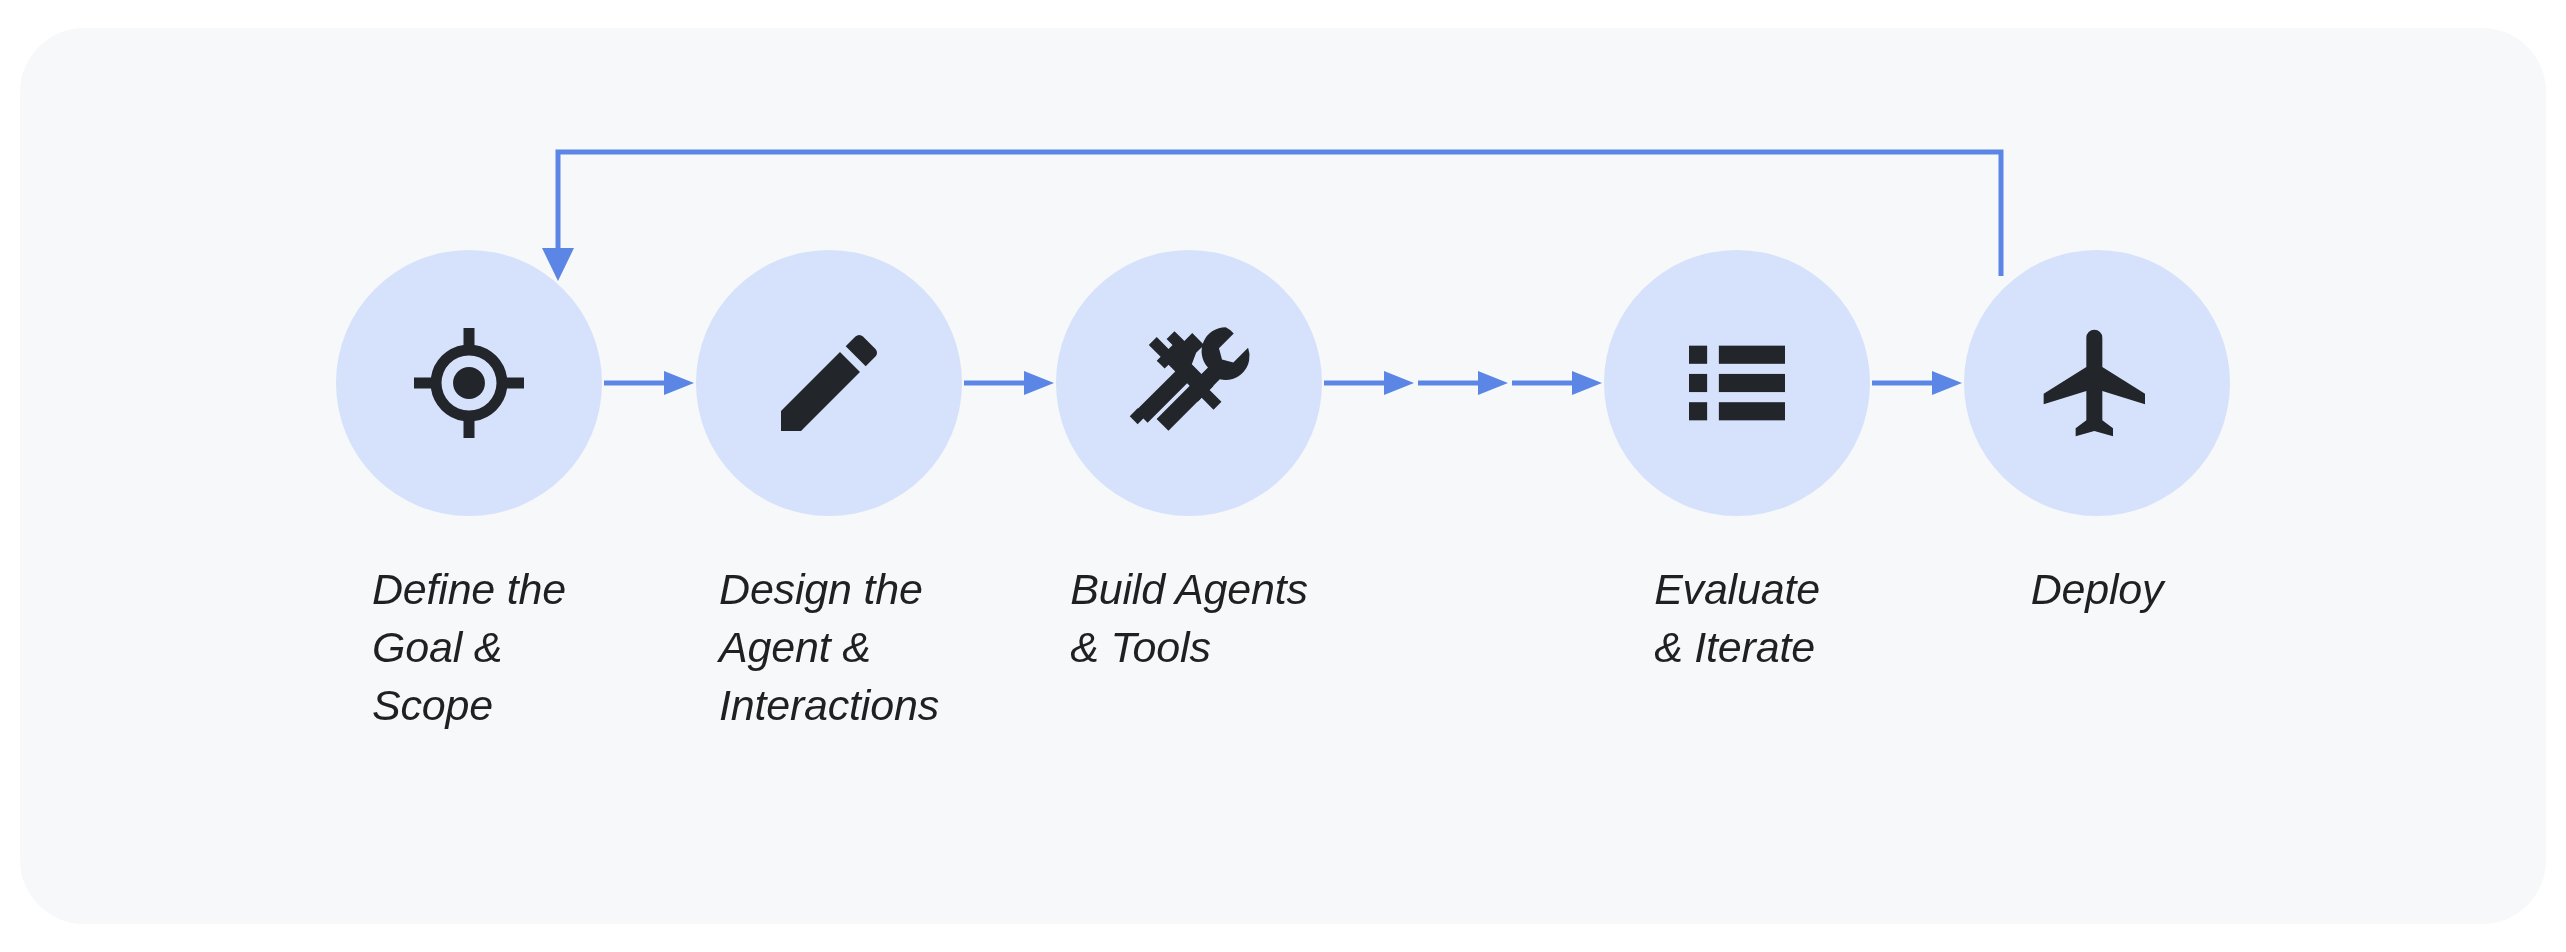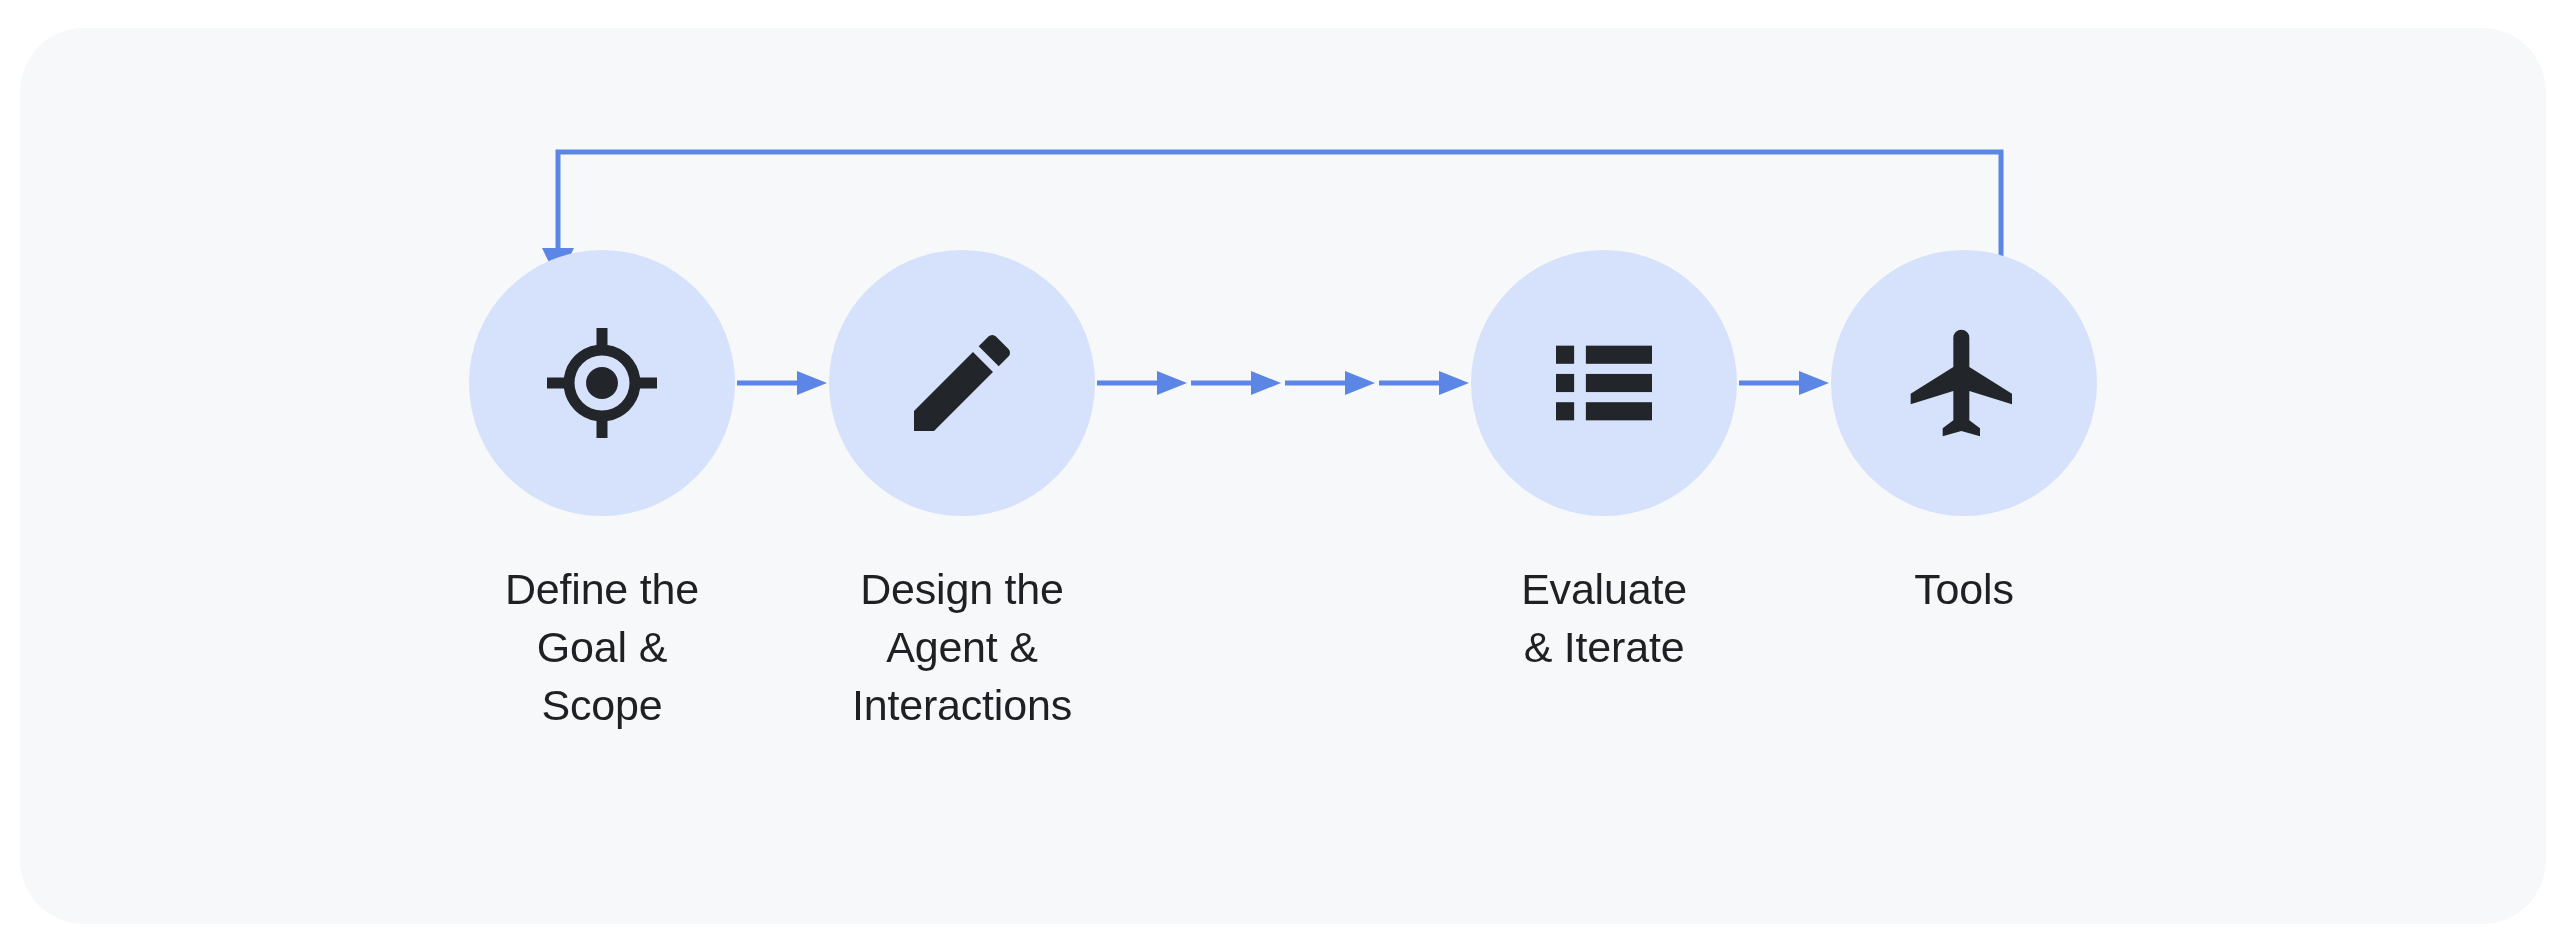--- a/index.html
+++ b/index.html
@@ -76,27 +76,28 @@
     margin-top: 222px;
     box-sizing: border-box;
   }
 
   .bubble svg {
     display: block;
   }
 
   .step-label {
     margin-top: 44px;
-    text-align: center;
+    text-align: left;
     font-size: 43px;
     line-height: 1.35;
     color: #1f2023;
     font-family: "Liberation Sans", sans-serif;
     white-space: pre-line;
     letter-spacing: -0.2px;
+    font-style: italic;
   }
 
   
   .connector {
     position: relative;
     flex: 0 0 94px;
     width: 94px;
     height: 266px;
     margin-top: 222px;
     display: flex;
@@ -149,20 +150,32 @@
 Interactions</div>
     </div>
 
     <div class="connector">
       <svg width="94" height="30" viewBox="0 0 94 30">
         <line x1="2" y1="15" x2="66" y2="15" stroke="#5b86e5" stroke-width="5"></line>
         <path d="M 62 3 L 92 15 L 62 27 Z" fill="#5b86e5"></path>
       </svg>
     </div>
 
+    <div class="step">
+      <div class="bubble">
+        <svg width="134" height="134" viewBox="0 0 24 24">
+          <path fill="#22252a" d="M1.39 17.96l1.41 1.41l1.42-1.41l-1.42-1.42l-1.41 1.42Z"></path>
+          <path fill="#22252a" d="M13.28 6.6l1.42-1.42l-2.12-2.12l-1.41 1.42l-.71-.71l-1.06-1.06L7.99 4.12l1.06 1.06l-.71.71l-2.12-2.12L4.8 5.18l2.12 2.12l-.7.71l1.41 1.41l.71-.7l1.2 1.2l-7.07 7.07l2.12 2.12l7.07-7.07l1.2 1.2l-.71.71l1.42 1.41l.7-.7l2.12 2.12l1.42-1.42l-2.12-2.12l.7-.7l-1.06-1.07l-1.41 1.42l-.71-.71l1.42-1.41l-2.13-2.13Z"></path>
+          <path fill="#22252a" d="M20.71 7.04a4.2 4.2 0 0 0-5.2-5.49l2.44 2.44l-.64 2.39l-2.39.64l-2.44-2.44a4.2 4.2 0 0 0 5.49 5.2l4.52 4.52l1.76-1.76l-3.54-5.5Z" opacity="0"></path>
+          <path fill="#22252a" d="M18.58 2.01a4.3 4.3 0 0 0-3.18 7.22l-9.2 9.2l2.12 2.12l9.2-9.2a4.3 4.3 0 0 0 5.06-5.66l-2.64 2.64l-2.03-.54l-.54-2.03l2.64-2.64a4.3 4.3 0 0 0-1.43-1.11Z"></path>
+        </svg>
+      </div>
+      <div class="step-label">Build Agents
+&amp; Tools</div>
+    </div>
 
     <div class="connector">
       <svg width="94" height="30" viewBox="0 0 94 30">
         <line x1="2" y1="15" x2="66" y2="15" stroke="#5b86e5" stroke-width="5"></line>
         <path d="M 62 3 L 92 15 L 62 27 Z" fill="#5b86e5"></path>
       </svg>
     </div>
 
 
     <div class="connector">
@@ -201,17 +214,17 @@
         <path d="M 62 3 L 92 15 L 62 27 Z" fill="#5b86e5"></path>
       </svg>
     </div>
 
     <div class="step">
       <div class="bubble">
         <svg width="128" height="128" viewBox="0 0 24 24">
           <path fill="#22252a" d="M21 16v-2l-8-5V3.5a1.5 1.5 0 0 0-3 0V9l-8 5v2l8-2.5V19l-2 1.5V22l3.5-1l3.5 1v-1.5L13 19v-5.5L21 16Z"></path>
         </svg>
       </div>
-      <div class="step-label">Tools</div>
+      <div class="step-label">Deploy</div>
     </div>
 
   </div>
 </div>
 
 </body></html>

